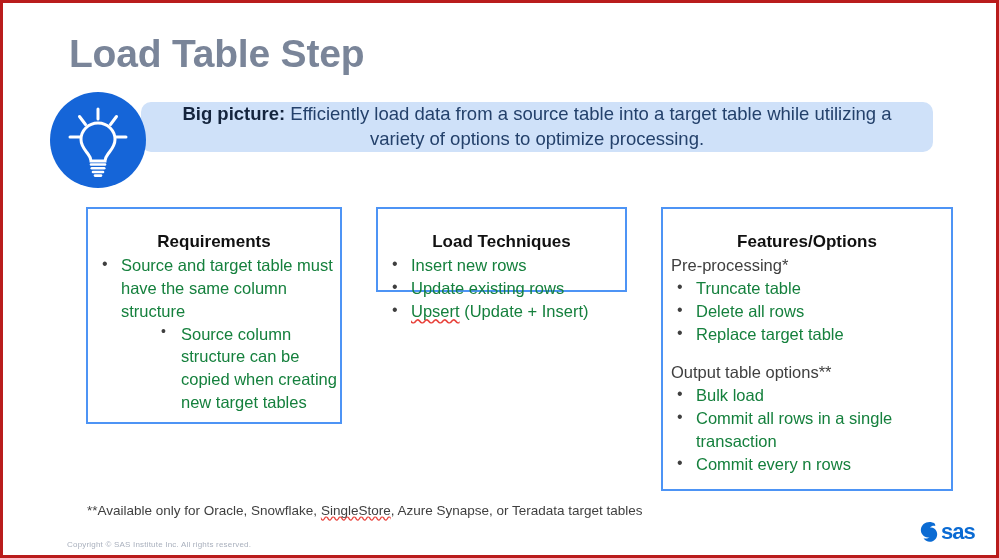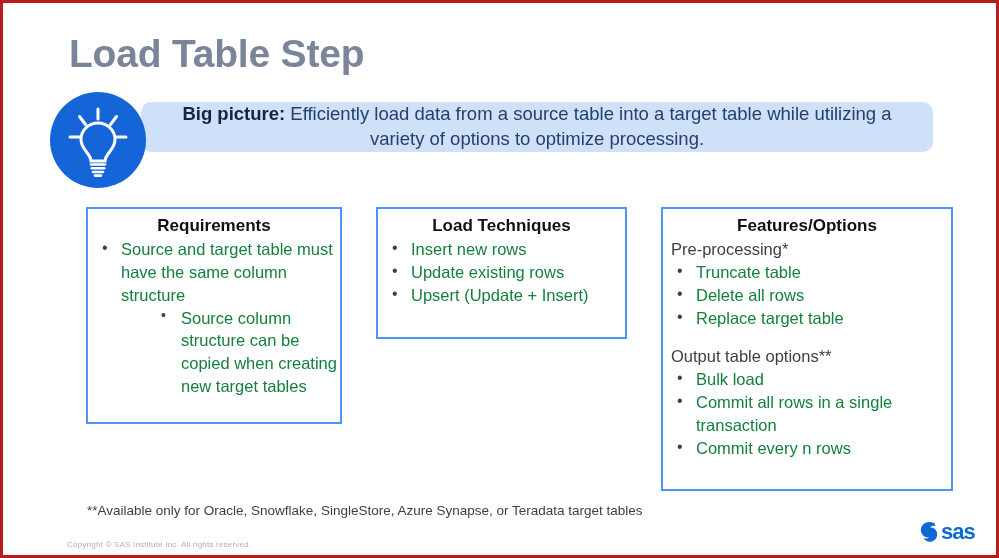--- a/index.html
+++ b/index.html
@@ -36,26 +36,26 @@
     position:absolute;left:47px;top:89px;width:96px;height:96px;
     border-radius:50%;background:#1565d8;
   }
   .bulb-circle svg{display:block;}
 
   
   .box{
     position:absolute;border:2px solid #4d94f5;background:#fff;box-sizing:border-box;
   }
   #box-req{left:83px;top:204px;width:256px;height:217px;}
-  #box-load{left:373px;top:204px;width:251px;height:132px;}
+  #box-load{left:373px;top:204px;width:251px;height:85px;}
   #box-feat{left:658px;top:204px;width:292px;height:284px;}
 
   .box-title{
     text-align:center;font-weight:bold;font-size:17px;color:#111;
-    margin-top:7px;margin-bottom:2px;line-height:1.2;
+    margin-top:23px;margin-bottom:2px;line-height:1.2;
   }
 
   .bullets{list-style:none;margin:0;padding:0;}
   .bullets li{
     position:relative;
     color:#15803d;font-size:16.5px;line-height:1.38;
   }
   
   .lvl1{padding-left:33px;margin-left:0;}
   .lvl1::before{content:"\2022";position:absolute;left:14px;top:-1px;color:#3f3f3f;font-size:16px;}
@@ -63,20 +63,21 @@
   .lvl2{padding-left:42px;margin-left:51px;}
   .lvl2::before{content:"\2022";position:absolute;left:22px;top:-1px;color:#3f3f3f;font-size:14px;}
 
   .plain-head{
     color:#3f3f3f;font-size:16.5px;line-height:1.38;padding-left:8px;
   }
   .spacer{height:16px;}
 
   
   .squiggle{
+    text-decoration:underline;
     text-decoration-color:#e8413a;
     text-decoration-style:wavy;
     text-decoration-skip-ink:none;
     text-underline-offset:1px;
   }
 
   
   .footnotes{
     position:absolute;left:84px;top:498px;
     color:#3f3f3f;font-size:13.5px;line-height:1.45;

